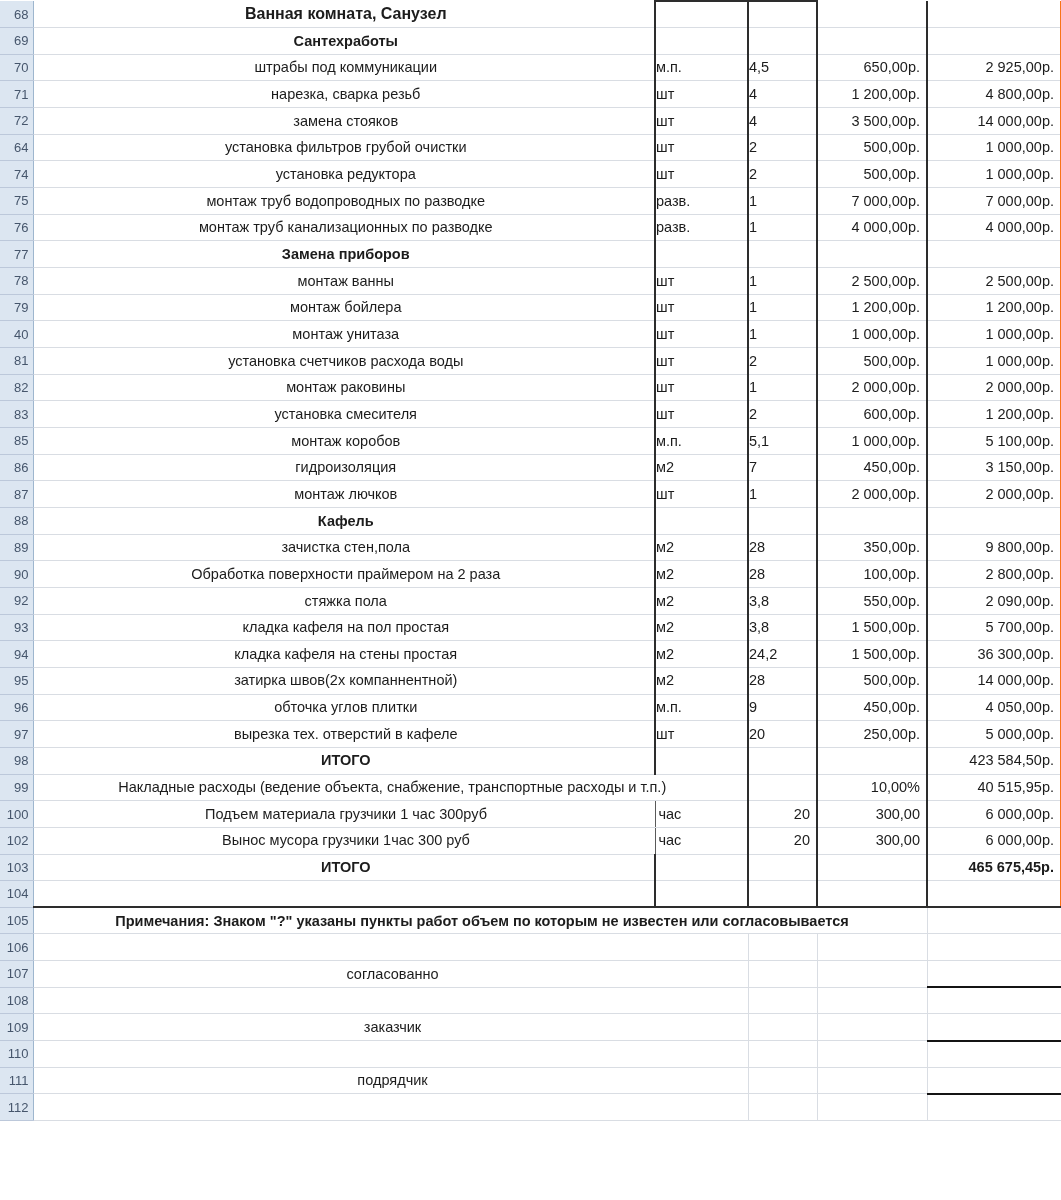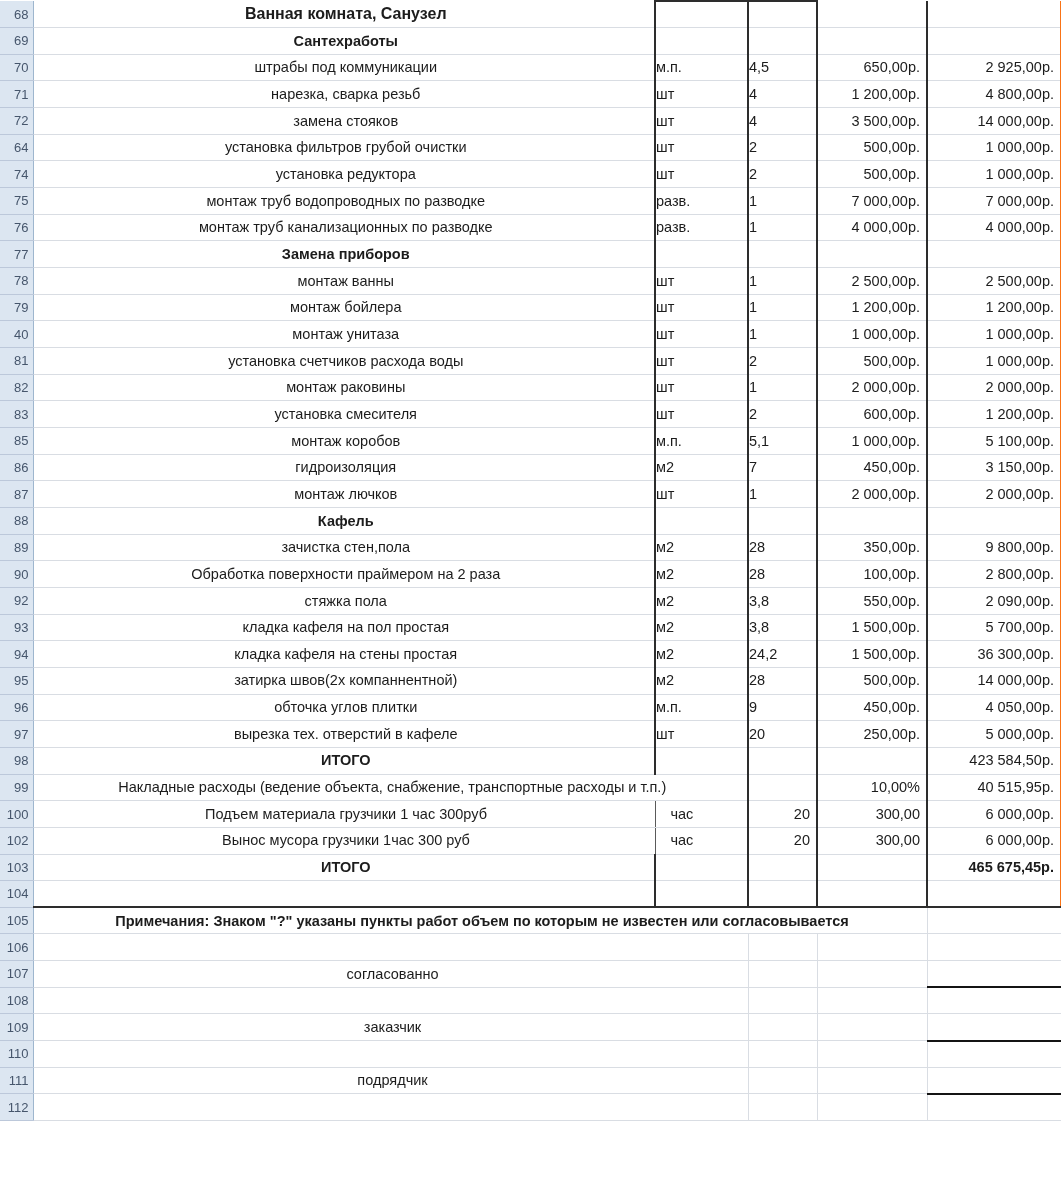--- a/index.html
+++ b/index.html
@@ -8,21 +8,21 @@
   td,th{height:26.667px;box-sizing:border-box;padding:0;
         font-family:"Liberation Sans",sans-serif;font-size:14.5px;line-height:1;
         color:#1c1c1c;border-bottom:1px solid #d9dde3;white-space:nowrap;
         vertical-align:middle;overflow:visible;}
   th.g{background:#dce6f1;color:#46566c;font-size:13px;font-weight:400;
        text-align:right;padding-right:4px;border-bottom:1px solid #bcc8da;
        border-right:1px solid #9eb6ce;}
   td.desc{text-align:center;padding-left:4px;}
   .c{}
   .r{text-align:right;padding-right:6px;}
-  .ul{text-align:left;padding-left:15px;margin-top:36px;}
+  .ul{text-align:left;padding-left:3px;margin-top:36px;}
   .b{font-weight:700;}
   .t{font-size:16px;text-align:center;padding-left:0;}
   .bl2{border-left:2px solid #2d2d2d;}
   .bl1{border-left:1px solid #5a5a5a;}
   .br2{border-right:2px solid #f97316;}
   .bt2{border-top:2px solid #2d2d2d;}
   .bb2{border-bottom:2px solid #2d2d2d;}
   .gl{border-left:1px solid #d9dde3;}
   .gr{border-right:1px solid #d9dde3;}
   .sig{border-bottom:2px solid #141414;}

